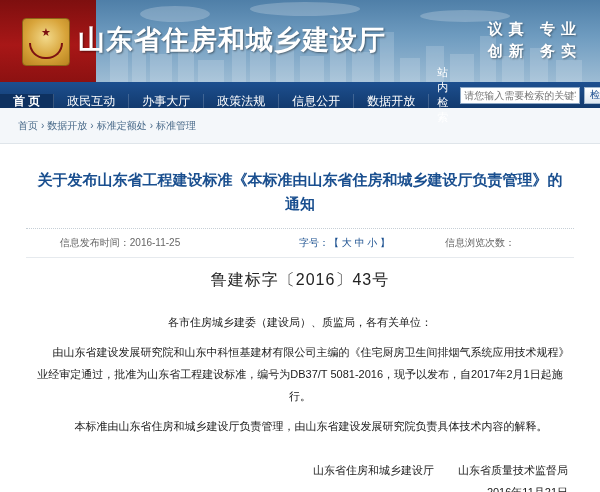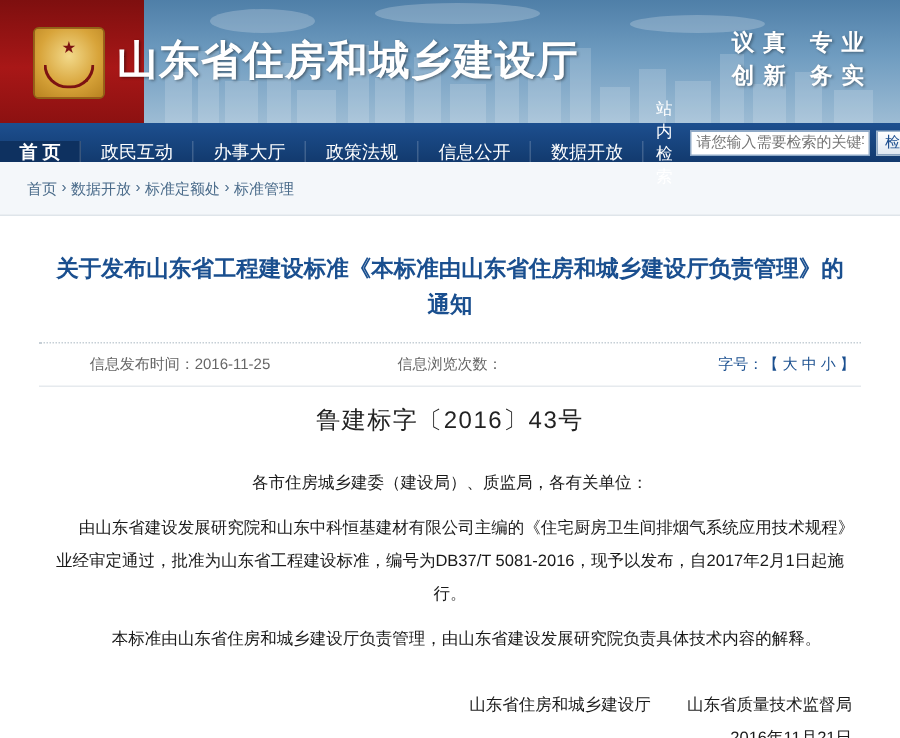--- a/index.html
+++ b/index.html
@@ -255,22 +255,22 @@
     <span>标准定额处</span>
     <span class="crumb-sep">›</span>
     <span>标准管理</span>
   </div>
 
   <div class="content">
     <div class="doc-title">关于发布山东省工程建设标准《本标准由山东省住房和城乡建设厅负责管理》的通知</div>
 
     <div class="meta-row">
       <div class="meta-cell">信息发布时间：2016-11-25</div>
+      <div class="meta-cell right fontsize-box">字号：【 大 中 小 】</div>
       <div class="meta-cell">信息浏览次数：</div>
-      <div class="meta-cell right fontsize-box">字号：【 大 中 小 】</div>
     </div>
 
     <div class="doc-number">鲁建标字〔2016〕43号</div>
 
     <div class="doc-body">
       <p>各市住房城乡建委（建设局）、质监局，各有关单位：</p>
       <p class="indent">由山东省建设发展研究院和山东中科恒基建材有限公司主编的《住宅厨房卫生间排烟气系统应用技术规程》业经审定通过，批准为山东省工程建设标准，编号为DB37/T 5081-2016，现予以发布，自2017年2月1日起施行。</p>
       <p class="indent">本标准由山东省住房和城乡建设厅负责管理，由山东省建设发展研究院负责具体技术内容的解释。</p>
     </div>
 

